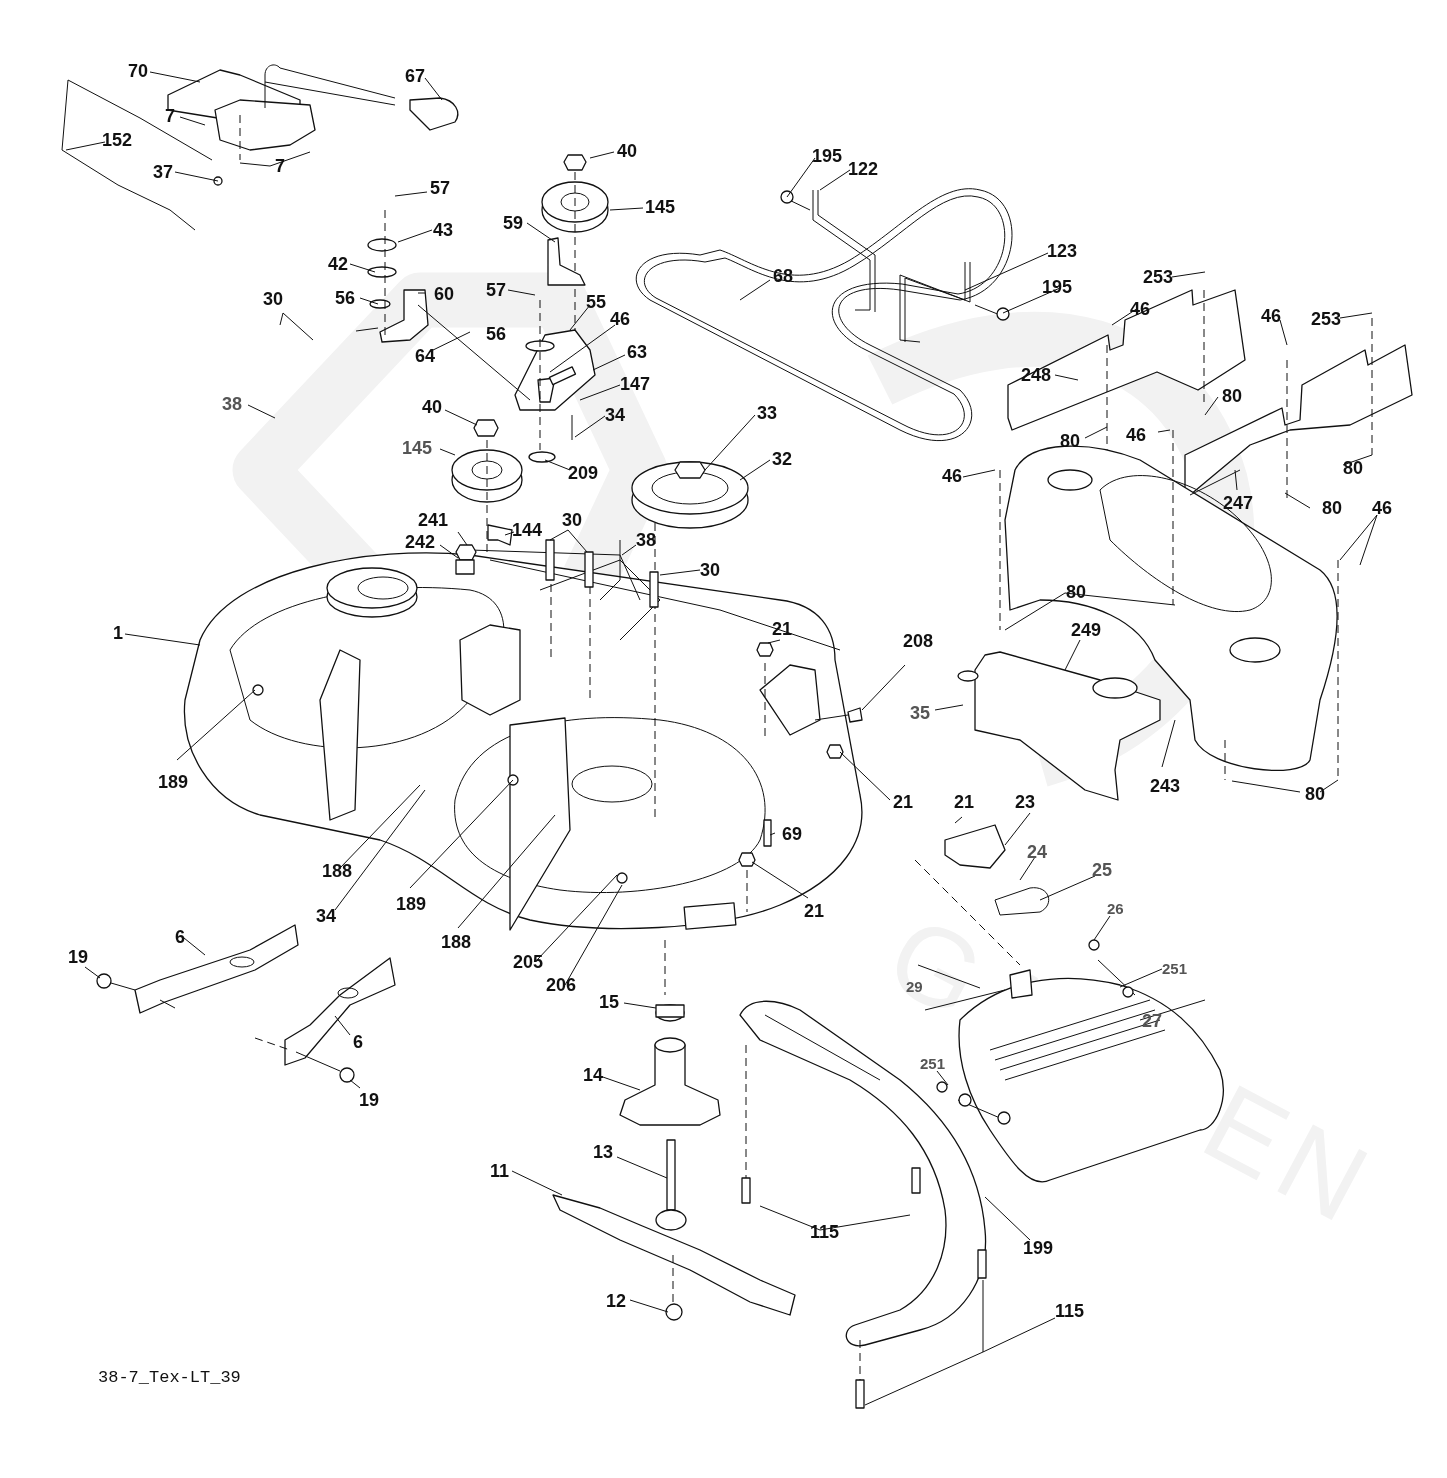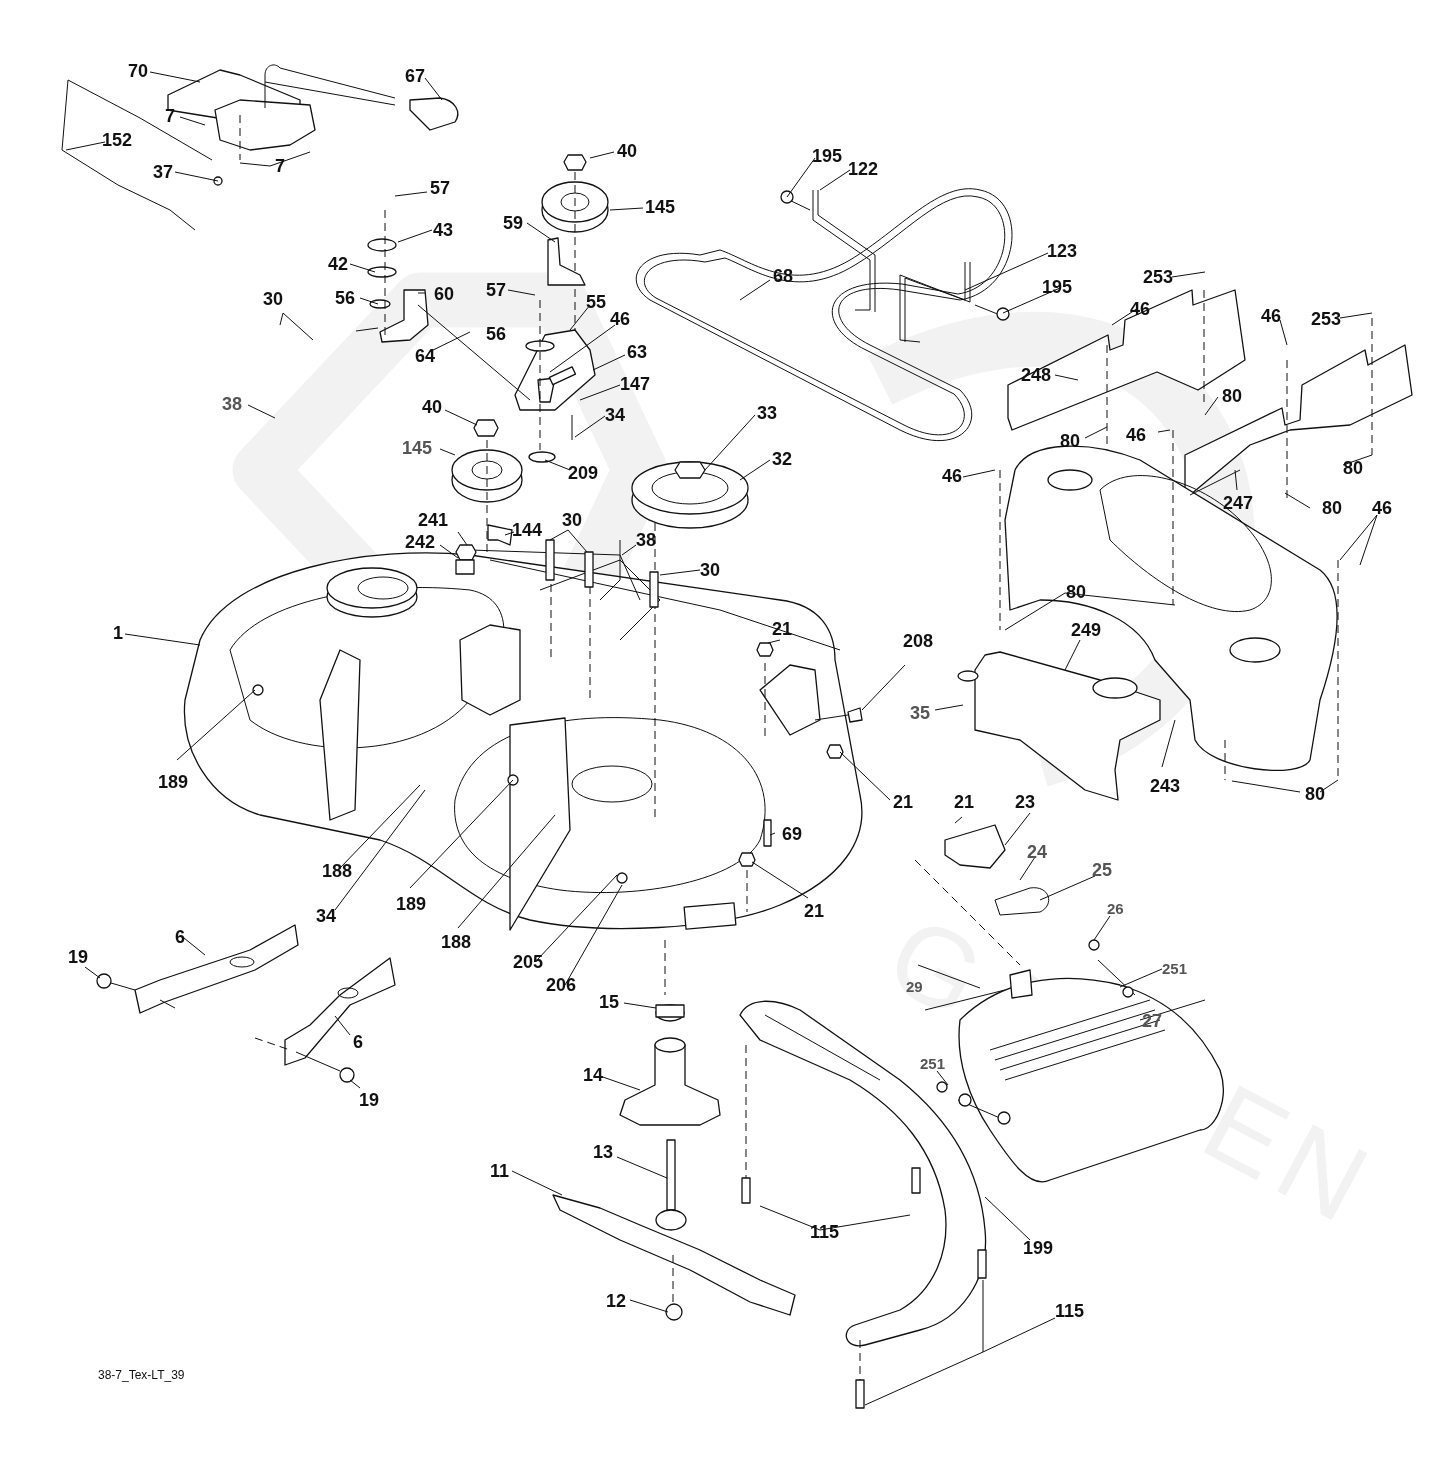--- a/index.html
+++ b/index.html
@@ -7,21 +7,21 @@
   #diagram { position: absolute; left: 0; top: 0; width: 1447px; height: 1478px; }
   .part { fill: #ffffff; stroke: #111111; stroke-width: 1.3; stroke-linejoin: round; stroke-linecap: round; }
   .part-thin { fill: none; stroke: #111111; stroke-width: 1; }
   .leader { stroke: #111111; stroke-width: 1; fill: none; }
   .axis { stroke: #111111; stroke-width: 1; stroke-dasharray: 8 5; fill: none; }
   .callout { font-family: "Liberation Sans", sans-serif; font-weight: bold; font-size: 18px; fill: #111111; }
   .callout.gray { fill: #555555; }
   .callout.small { font-size: 15px; }
   .wm { fill: none; stroke: #f2f2f2; stroke-width: 55; stroke-linejoin: round; }
   .wm-text { font-family: "Liberation Sans", sans-serif; font-size: 110px; fill: #f2f2f2; letter-spacing: 10px; }
-  .drawing-id { position: absolute; left: 98px; top: 1368px; font-family: Liberation Sans, sans-serif; font-size: 12px; color: #111111; }
+  .drawing-id { position: absolute; left: 98px; top: 1368px; font-family: Liberation Mono, monospace; font-size: 17px; color: #111111; }
 </style>
 </head>
 <body>
 
 <svg id="diagram" viewBox="0 0 1447 1478" xmlns="http://www.w3.org/2000/svg">
 
   <g>
     <path class="wm" d="M260 470 L420 300 L560 300 L640 470 L560 640 L420 640 Z"></path>
     <path class="wm" d="M880 380 C1040 300 1180 340 1220 480 C1250 600 1180 720 1040 760"></path>
     <text class="wm-text" x="880" y="980" transform="rotate(28 880 980)">GARDEN</text>

